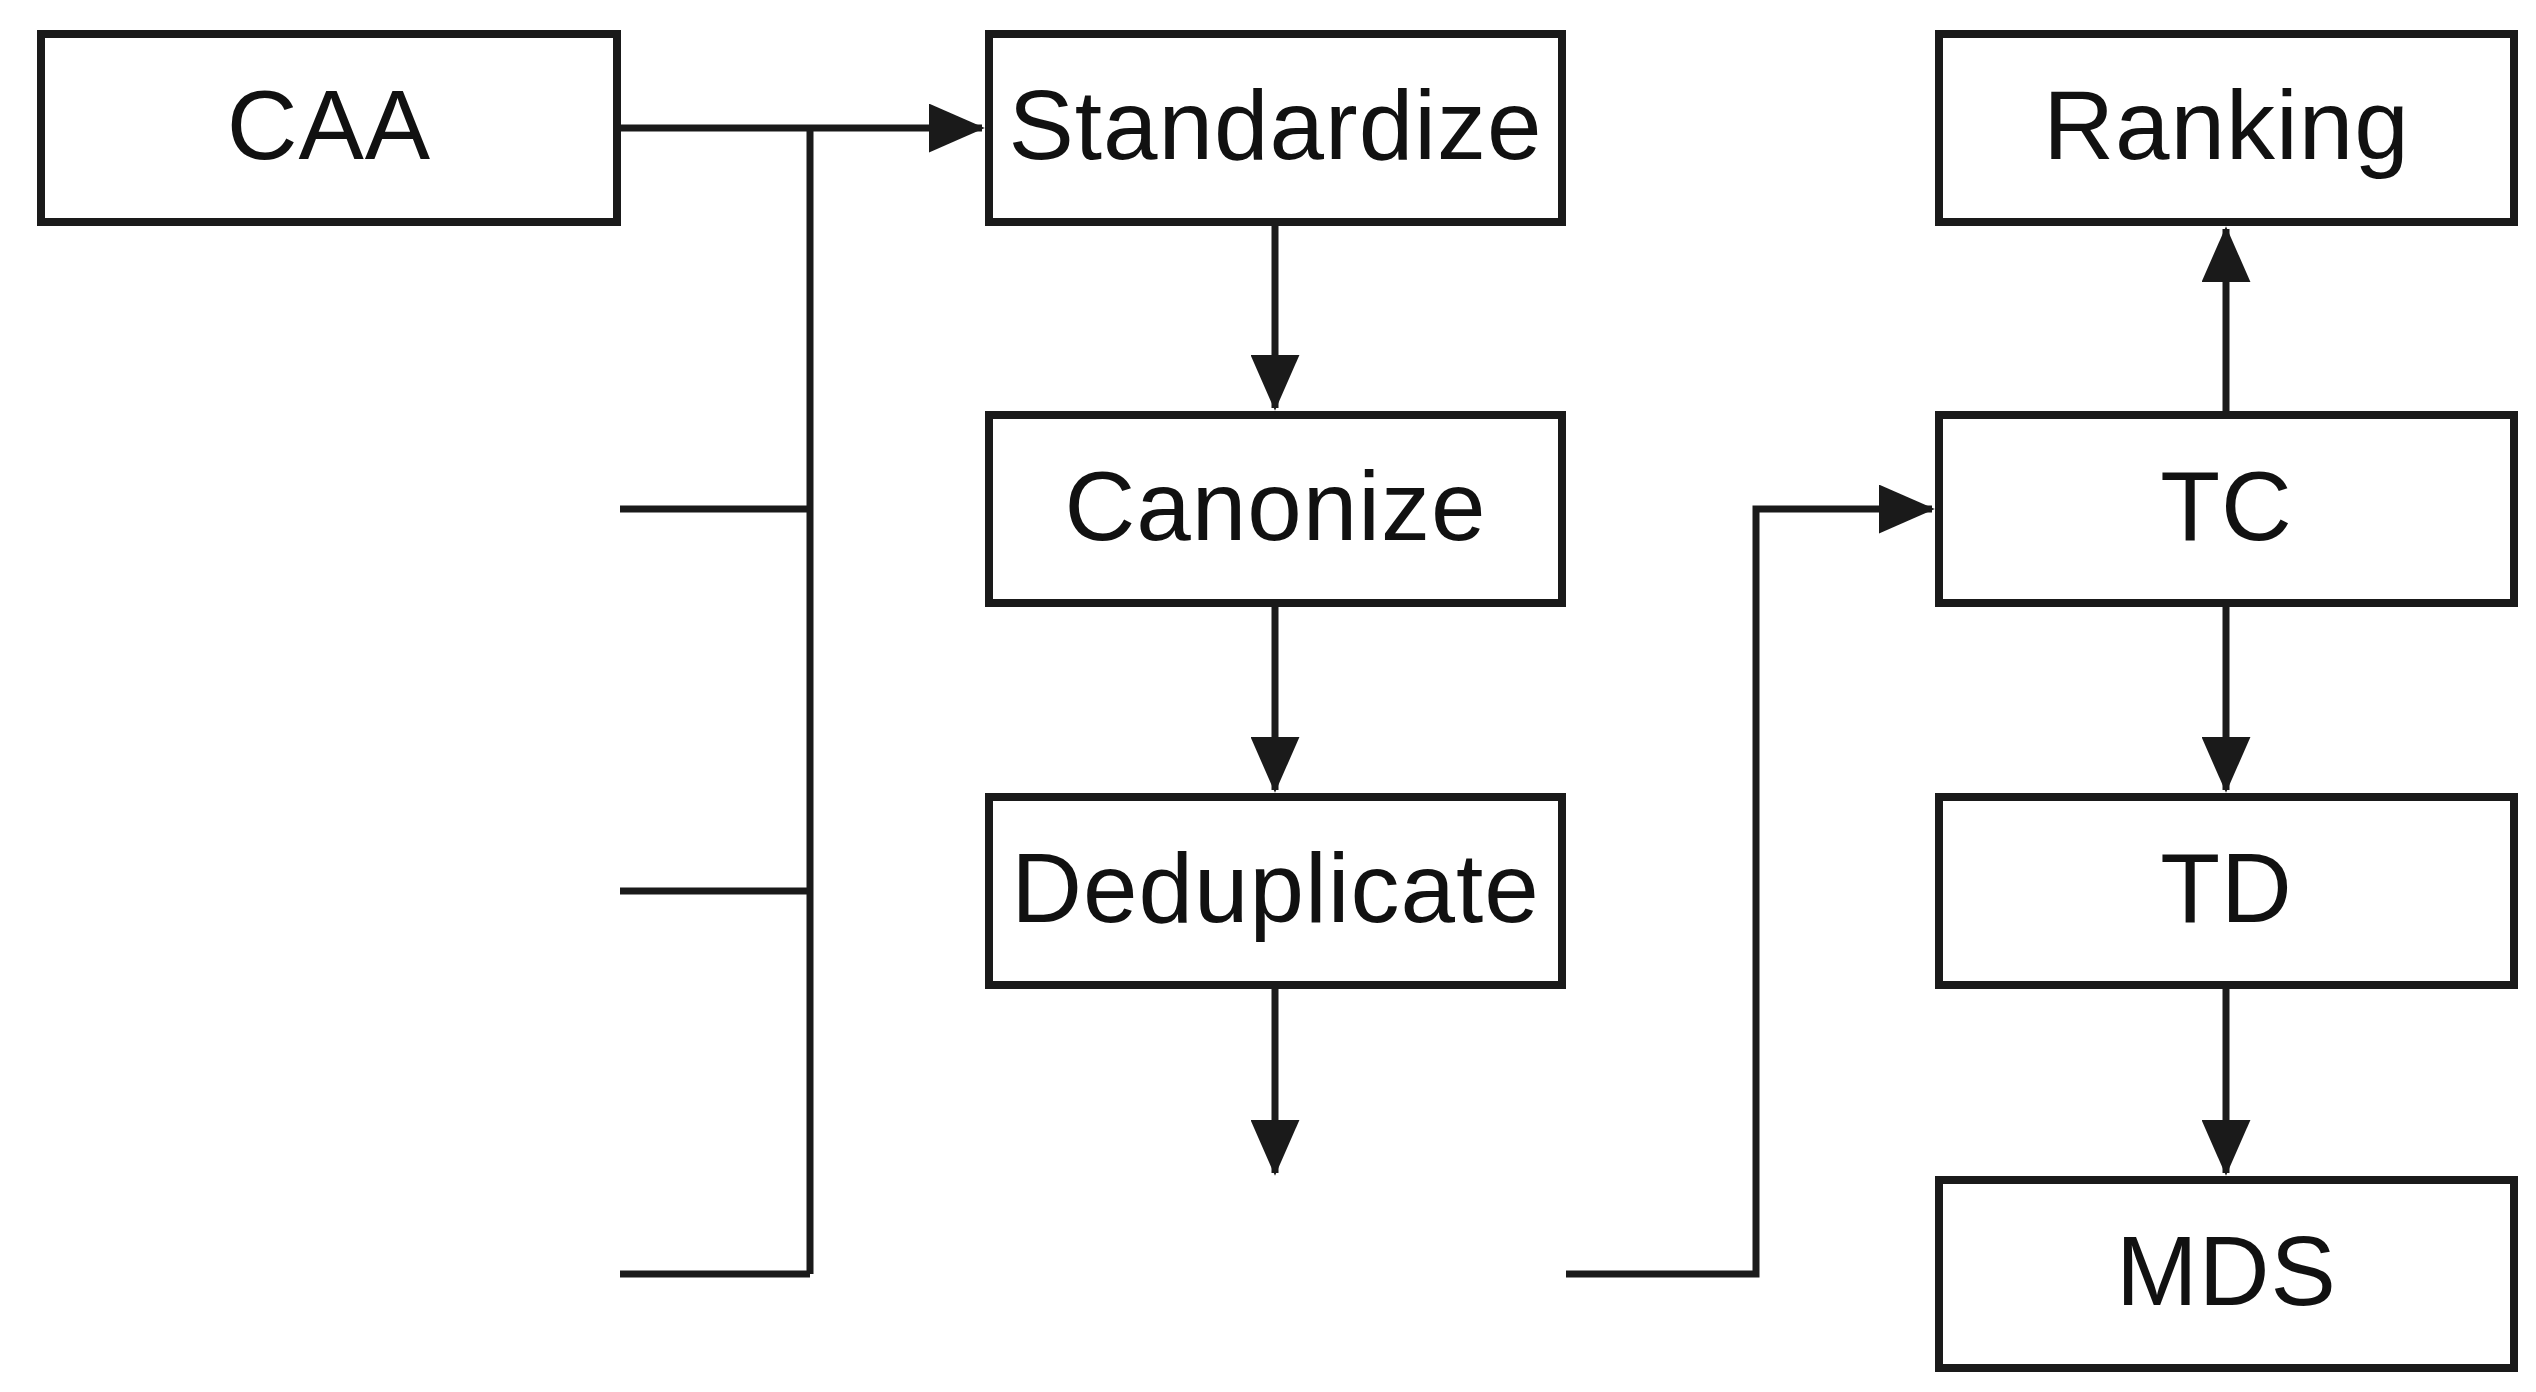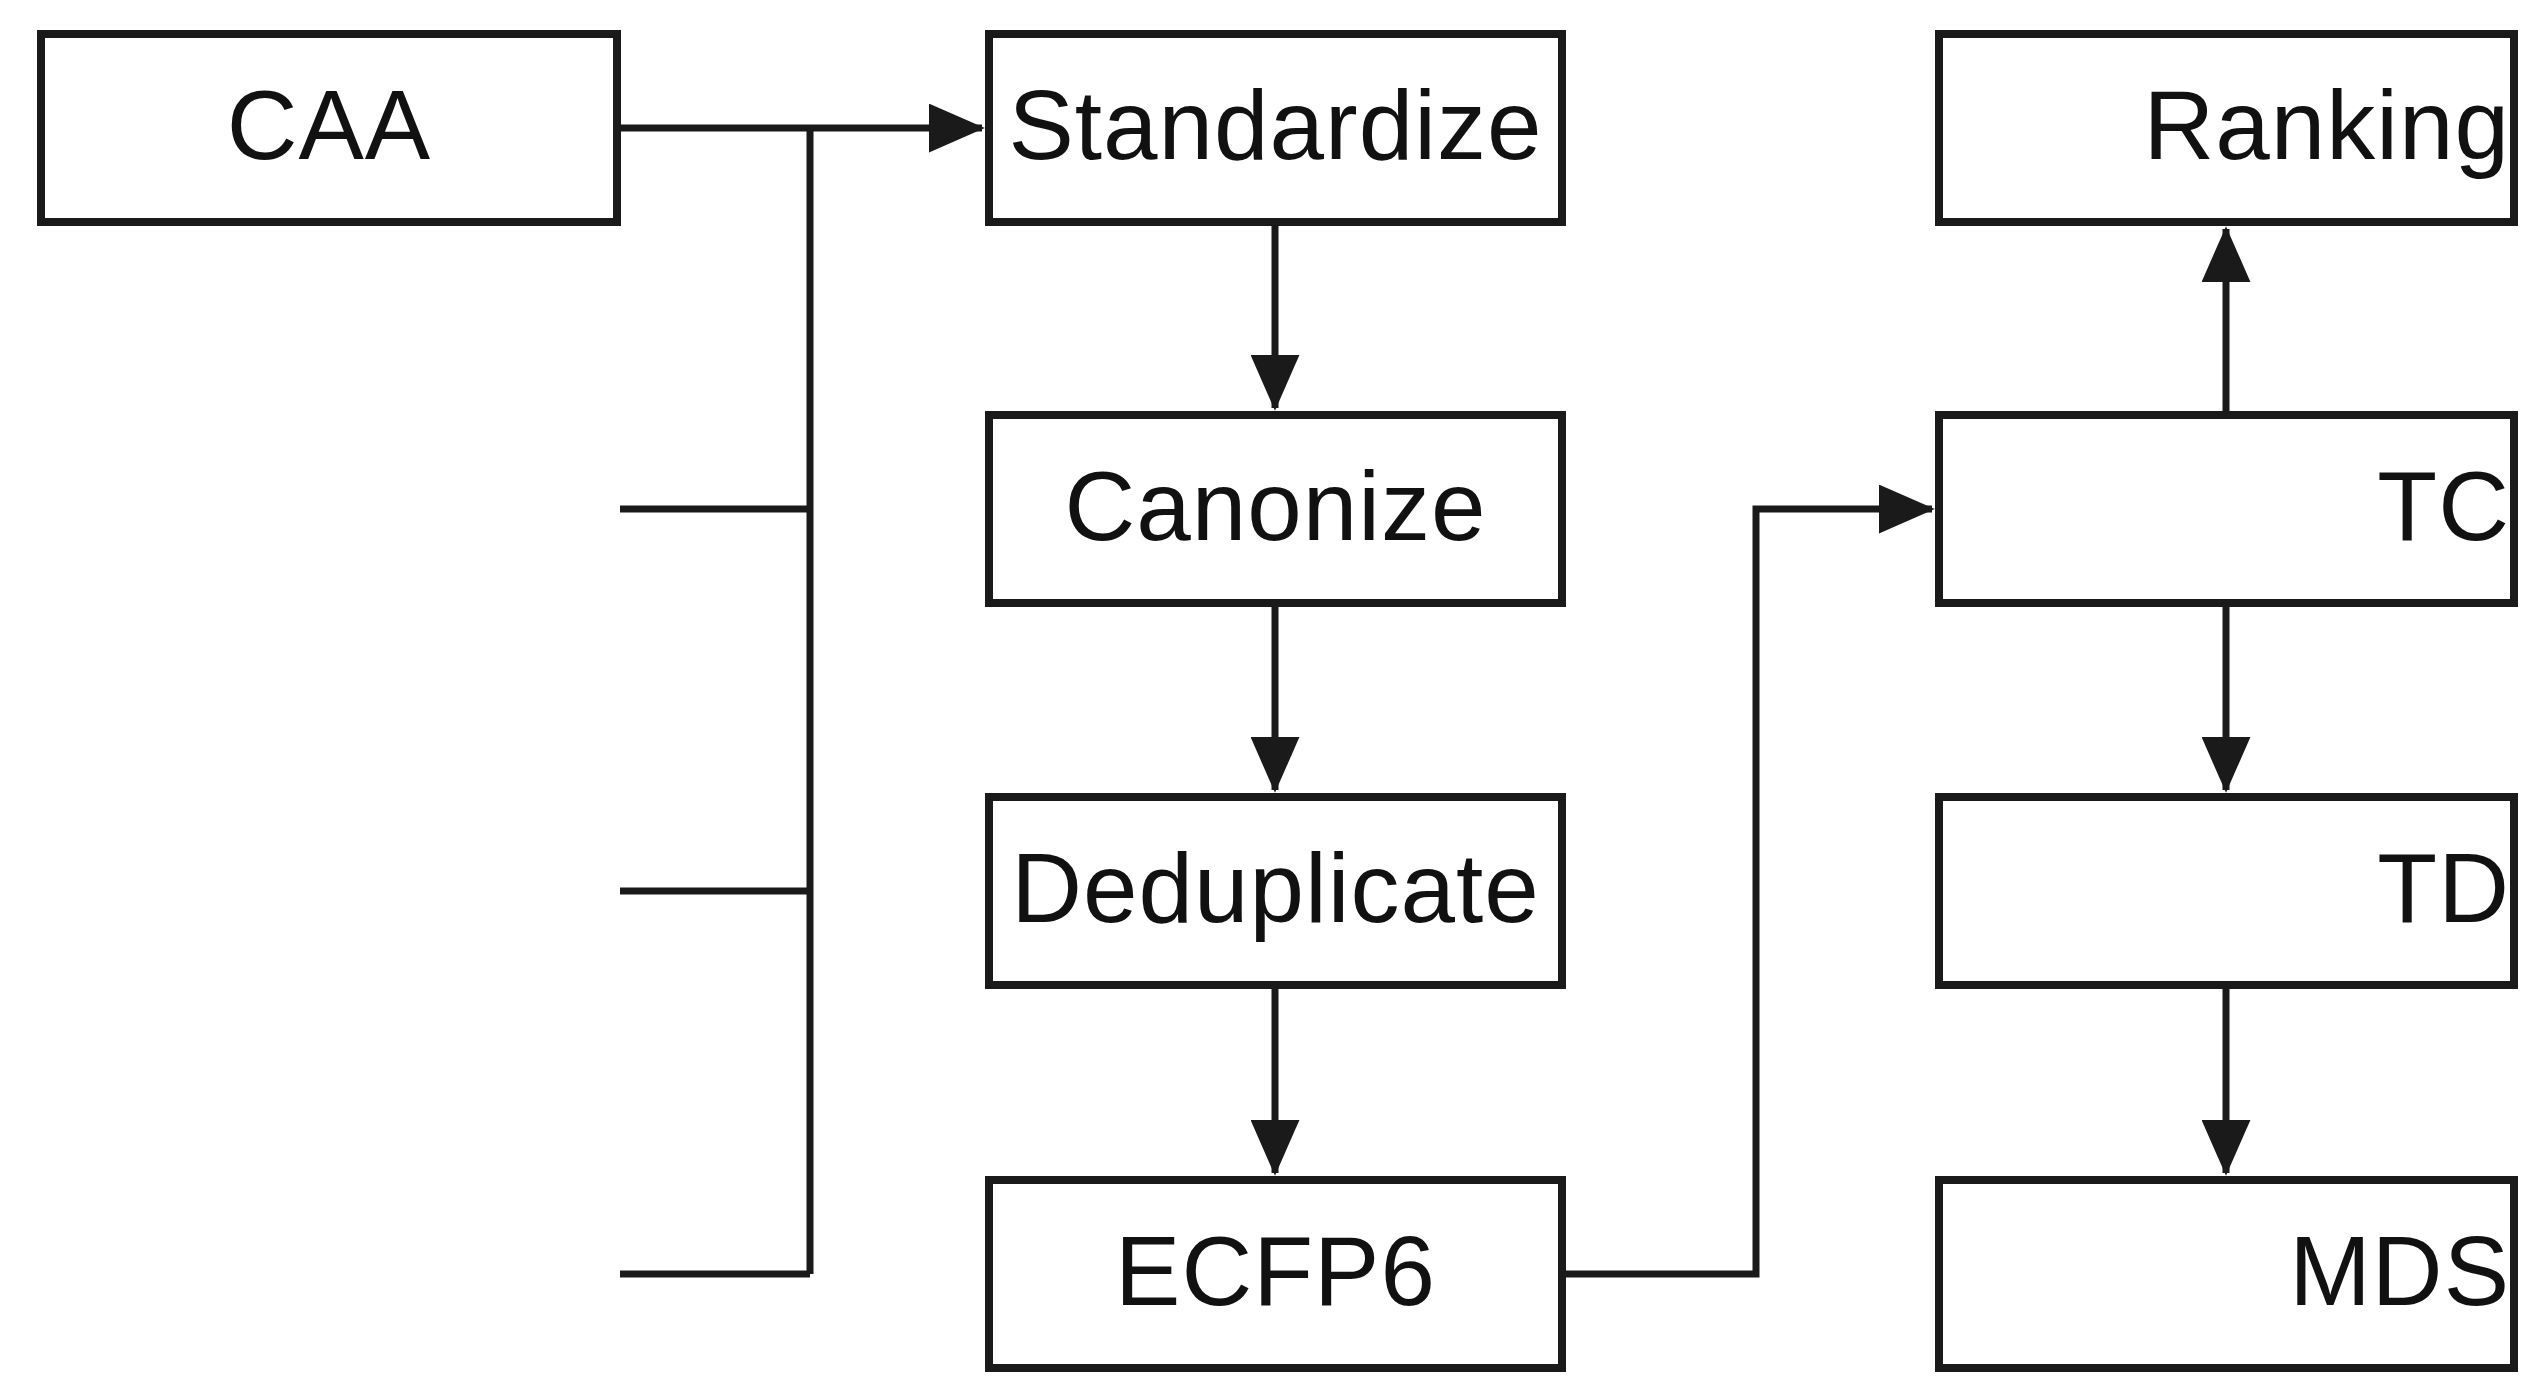--- a/index.html
+++ b/index.html
@@ -35,21 +35,21 @@
     font-size: 98px;
     line-height: 1;
     color: #111111;
     letter-spacing: 1px;
     white-space: nowrap;
     padding-bottom: 6px;
   }
   
   .col-left   { left: 37px;   width: 584px; }
   .col-mid    { left: 985px;  width: 581px; }
-  .col-right  { left: 1935px; width: 583px; justify-content: flex-end; }
+  .col-right  { left: 1935px; width: 583px; }
   
   .row-1 { top: 30px;   height: 196px; }
   .row-2 { top: 411px;  height: 196px; }
   .row-3 { top: 793px;  height: 196px; }
   .row-4 { top: 1176px; height: 196px; }
 </style>
 </head>
 <body>
 
 <div class="stage">
@@ -80,23 +80,20 @@
 
   <div class="node col-mid row-1">
     <span class="label">Standardize</span>
   </div>
   <div class="node col-mid row-2">
     <span class="label">Canonize</span>
   </div>
   <div class="node col-mid row-3">
     <span class="label">Deduplicate</span>
   </div>
-  <div class="node col-mid row-4">
-    <span class="label">ECFP6</span>
-  </div>
 
   <div class="node col-right row-1">
     <span class="label">Ranking</span>
   </div>
   <div class="node col-right row-3">
     <span class="label">TD</span>
   </div>
   <div class="node col-right row-2">
     <span class="label">TC</span>
   </div>

